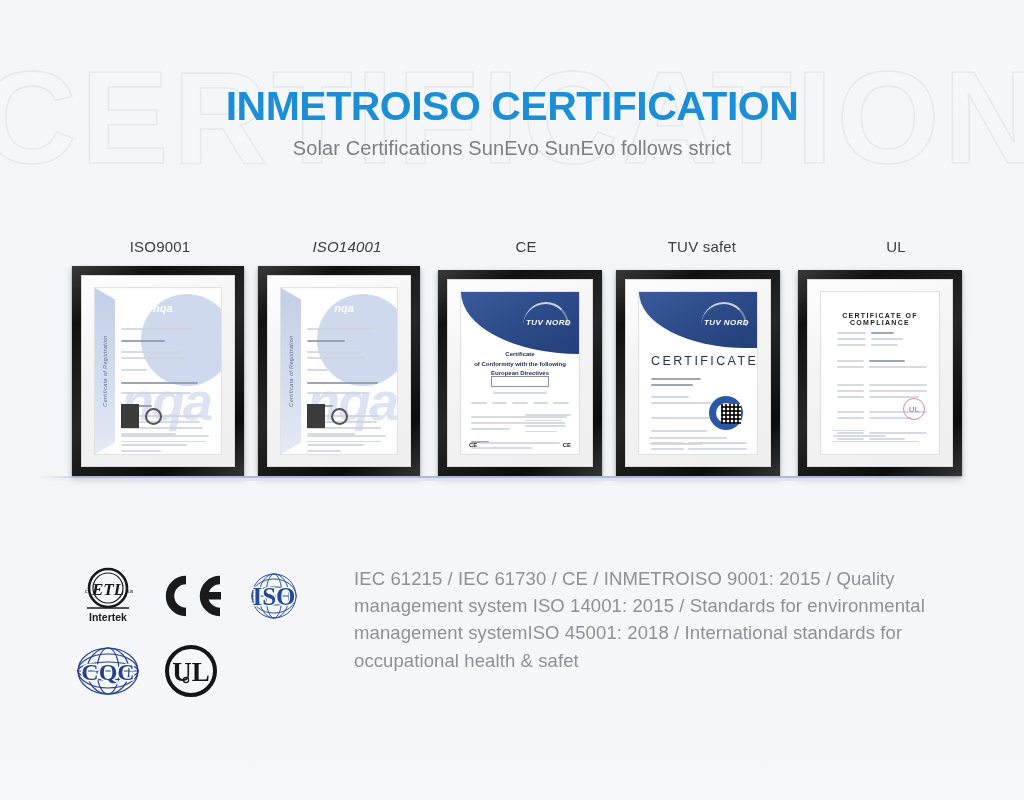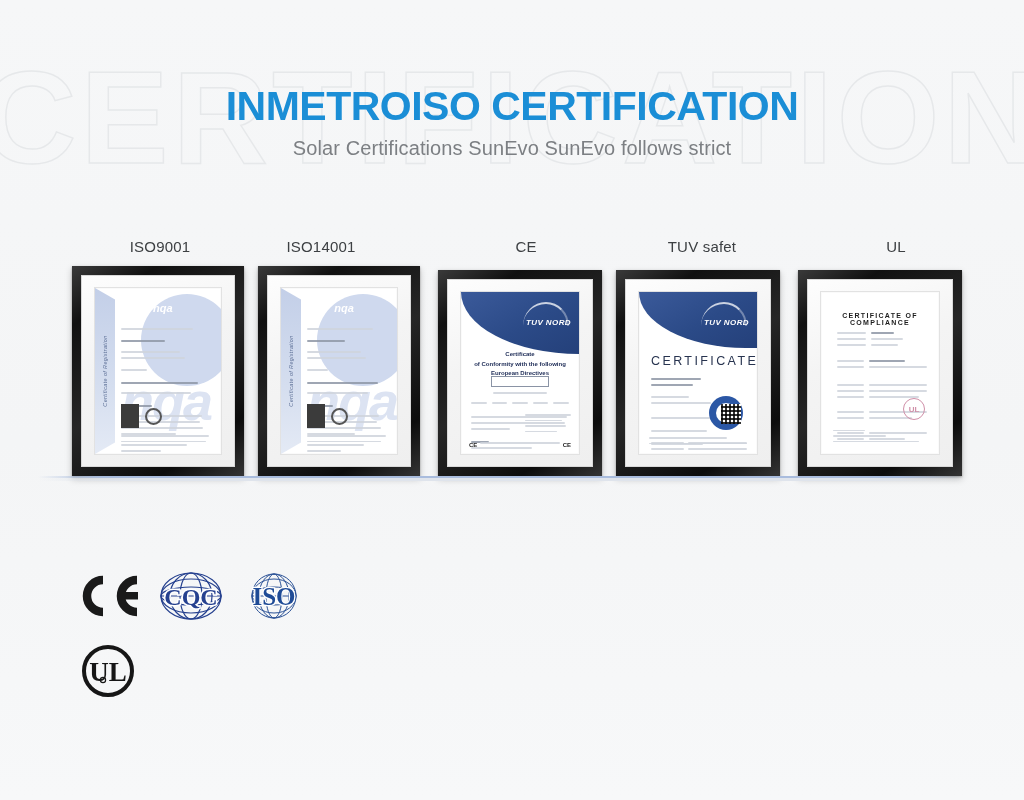--- a/index.html
+++ b/index.html
@@ -219,21 +219,21 @@
 
   <div class="watermark">CERTIFICATION</div>
 
   <div class="header">
     <div class="title">INMETROISO CERTIFICATION</div>
     <div class="subtitle">Solar Certifications SunEvo SunEvo follows strict</div>
   </div>
 
   <div class="labels">
     <div class="label" style="left:76px;width:168px;">ISO9001</div>
-    <div class="label" style="left:240px;width:162px;">ISO14001</div>
+    <div class="label" style="left:266px;width:162px;font-style:italic;">ISO14001</div>
     <div class="label" style="left:440px;width:172px;">CE</div>
     <div class="label" style="left:618px;width:168px;">TUV safet</div>
     <div class="label" style="left:812px;width:168px;">UL</div>
   </div>
 
   <div class="frame" style="left:72px;top:266px;width:172px;height:210px;">
     <div class="mat">
       <div class="paper">
         <div class="nqa-circle"></div>
         <div class="nqa-sidebar">
@@ -485,62 +485,74 @@
         </div>
       </div>
     </div>
   </div>
 
   <div class="shelf"></div>
   <div class="shelf2"></div>
 
   <div class="logos">
 
+    <div class="logo-cell">
+      <svg width="62" height="60" viewBox="0 0 62 60">
+        <circle cx="31" cy="22" r="19" fill="none" stroke="#1a1a1a" stroke-width="2.6"></circle>
+        <circle cx="31" cy="22" r="15" fill="none" stroke="#1a1a1a" stroke-width="1.2"></circle>
+        <text x="31" y="29" font-family="'Liberation Serif',serif" font-size="17" font-weight="700" font-style="italic" fill="#1a1a1a" text-anchor="middle">ETL</text>
+        <text x="8" y="27" font-family="'Liberation Sans',sans-serif" font-size="5" fill="#1a1a1a">c</text>
+        <text x="51" y="27" font-family="'Liberation Sans',sans-serif" font-size="5" fill="#1a1a1a">us</text>
+        <line x1="10" y1="42" x2="52" y2="42" stroke="#1a1a1a" stroke-width="1.6"></line>
+        <text x="31" y="55" font-family="'Liberation Sans',sans-serif" font-size="10.5" font-weight="700" fill="#1a1a1a" text-anchor="middle">Intertek</text>
+      </svg>
+    </div>
 
     <div class="logo-cell">
       <svg width="66" height="44" viewBox="0 0 66 44">
         <path d="M28 6 A16 16 0 1 0 28 38" fill="none" stroke="#1a1a1a" stroke-width="8.5"></path>
         <path d="M62 6 A16 16 0 1 0 62 38" fill="none" stroke="#1a1a1a" stroke-width="8.5"></path>
         <rect x="46" y="18" width="17" height="7.5" fill="#1a1a1a"></rect>
+      </svg>
+    </div>
+
+    <div class="logo-cell">
+      <svg width="60" height="52" viewBox="0 0 60 52">
+        <g fill="none" stroke="#2a5196" stroke-width="1">
+          <circle cx="30" cy="26" r="22"></circle>
+          <ellipse cx="30" cy="26" rx="8" ry="22"></ellipse>
+          <ellipse cx="30" cy="26" rx="15" ry="22"></ellipse>
+          <ellipse cx="30" cy="26" rx="22" ry="9"></ellipse>
+          <ellipse cx="30" cy="26" rx="22" ry="17"></ellipse>
+          <line x1="8" y1="26" x2="52" y2="26"></line>
+        </g>
+        <text x="30" y="35" font-family="'Liberation Serif',serif" font-size="25" font-weight="700" fill="#1f4b96" text-anchor="middle" stroke="#ffffff" stroke-width="2.5" paint-order="stroke">ISO</text>
       </svg>
     </div>
 
     <div class="logo-cell">
       <svg width="66" height="56" viewBox="0 0 66 56">
         <g fill="none" stroke="#26418f" stroke-width="1.2">
           <ellipse cx="33" cy="28" rx="30" ry="23"></ellipse>
           <ellipse cx="33" cy="28" rx="11" ry="23"></ellipse>
           <ellipse cx="33" cy="28" rx="21" ry="23"></ellipse>
           <ellipse cx="33" cy="28" rx="30" ry="9"></ellipse>
           <ellipse cx="33" cy="28" rx="30" ry="17"></ellipse>
           <line x1="3" y1="28" x2="63" y2="28"></line>
         </g>
         <text x="33" y="37" font-family="'Liberation Serif',serif" font-size="24" font-weight="700" fill="#26418f" text-anchor="middle" stroke="#ffffff" stroke-width="3" paint-order="stroke">CQC</text>
       </svg>
     </div>
 
-    <div class="logo-cell">
-      <svg width="60" height="52" viewBox="0 0 60 52">
-        <g fill="none" stroke="#2a5196" stroke-width="1">
-          <circle cx="30" cy="26" r="22"></circle>
-          <ellipse cx="30" cy="26" rx="8" ry="22"></ellipse>
-          <ellipse cx="30" cy="26" rx="15" ry="22"></ellipse>
-          <ellipse cx="30" cy="26" rx="22" ry="9"></ellipse>
-          <ellipse cx="30" cy="26" rx="22" ry="17"></ellipse>
-          <line x1="8" y1="26" x2="52" y2="26"></line>
-        </g>
-        <text x="30" y="35" font-family="'Liberation Serif',serif" font-size="25" font-weight="700" fill="#1f4b96" text-anchor="middle" stroke="#ffffff" stroke-width="2.5" paint-order="stroke">ISO</text>
-      </svg>
-    </div>
-
 
     <div class="logo-cell">
       <svg width="54" height="54" viewBox="0 0 54 54">
         <circle cx="27" cy="27" r="24" fill="none" stroke="#161616" stroke-width="4"></circle>
         <text x="27" y="37" font-family="'Liberation Serif',serif" font-size="27" font-weight="700" fill="#161616" text-anchor="middle">UL</text>
         <circle cx="22" cy="36" r="2.6" fill="none" stroke="#161616" stroke-width="1.2"></circle>
       </svg>
     </div>
 
   </div>
 
+  <div class="para">IEC 61215 / IEC 61730 / CE / INMETROISO 9001: 2015 / Quality management system ISO 14001: 2015 / Standards for environmental management systemISO 45001: 2018 / International standards for occupational health &amp; safet</div>
 
 </div>
 
 </body></html>

